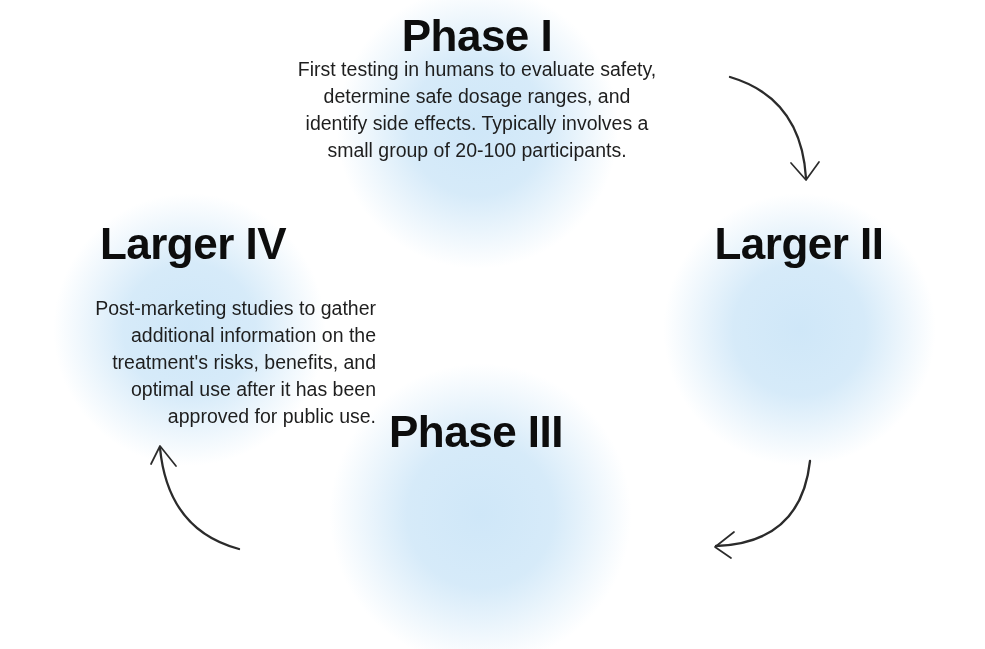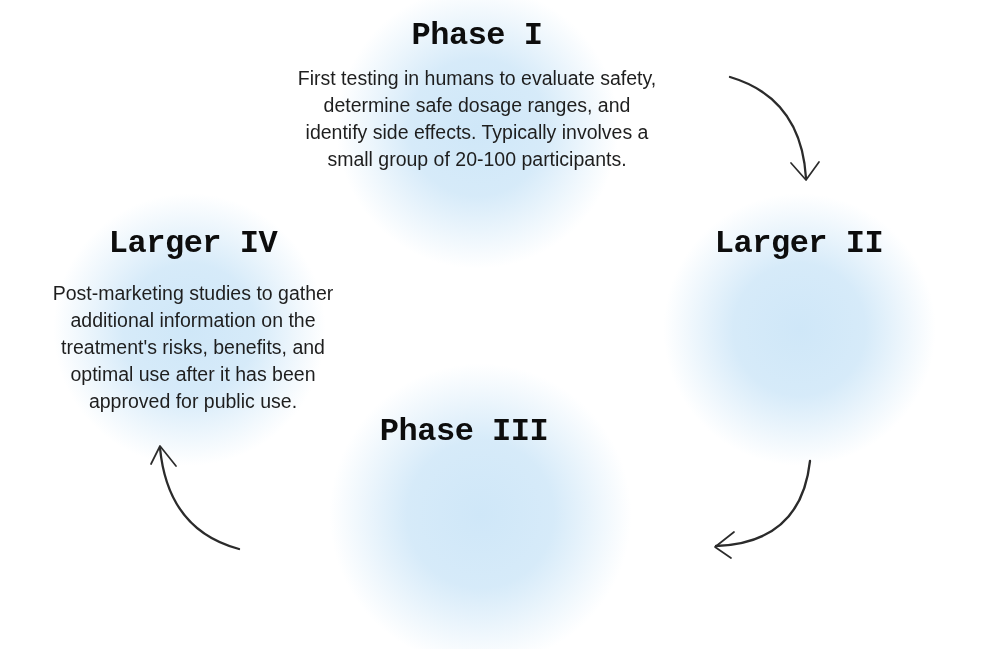--- a/index.html
+++ b/index.html
@@ -48,39 +48,38 @@
   .arrow-curve{stroke-width:2.3px;}
   .arrow-head{stroke-width:1.7px;}
 
   .phase{
     position:absolute;
     text-align:center;
     color:var(--text);
   }
   .phase h2{
     margin:0;
-    font-size:32px;
+    font-size:44px;
     line-height:32px;
     font-weight:800;
     letter-spacing:-0.5px;
     color:var(--heading);
-    font-family:Liberation Mono, monospace;
   }
   .phase p{
     margin:0;
     font-size:19.5px;
     line-height:27px;
     white-space:pre-line;
   }
   .phase-1{left:237px;top:20px;width:480px;}
   .phase-2{left:616px;top:228px;width:366px;}
-  .phase-3{left:228px;top:416px;width:472px;}
+  .phase-3{left:240px;top:416px;width:472px;}
   .phase-4{left:10px;top:228px;width:366px;}
-  .phase-1 p,.phase-3 p{margin-top:13px;}
-  .phase-2 p,.phase-4 p{margin-top:20px;}
+  .phase-1 p,.phase-3 p{margin-top:4px;}
+  .phase-2 p,.phase-4 p{margin-top:35px;text-align:right;}
 </style>
 </head>
 <body>
 
 <div class="canvas">
 
   <div class="blob blob-1"></div>
   <div class="blob blob-2"></div>
   <div class="blob blob-3"></div>
   <div class="blob blob-4"></div>

